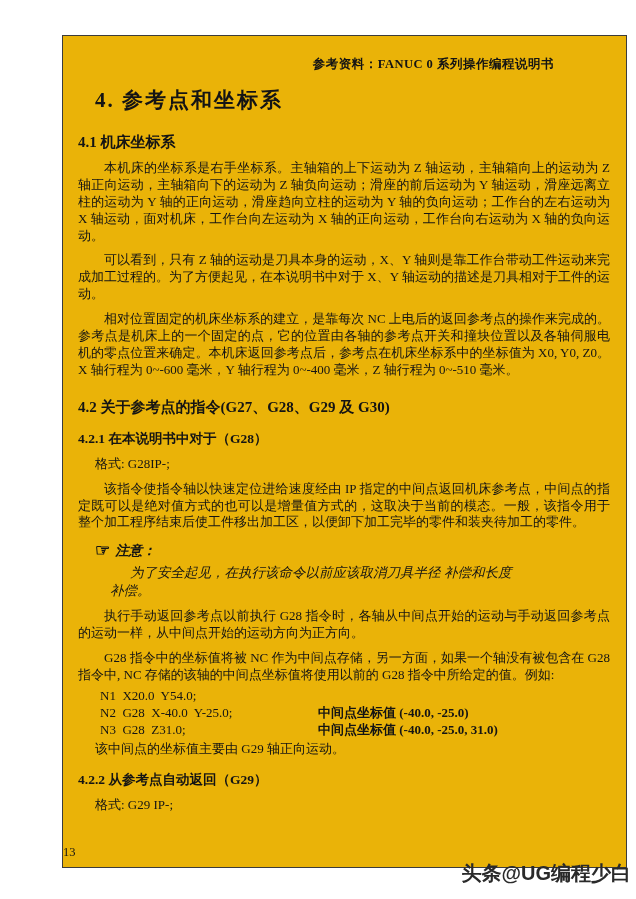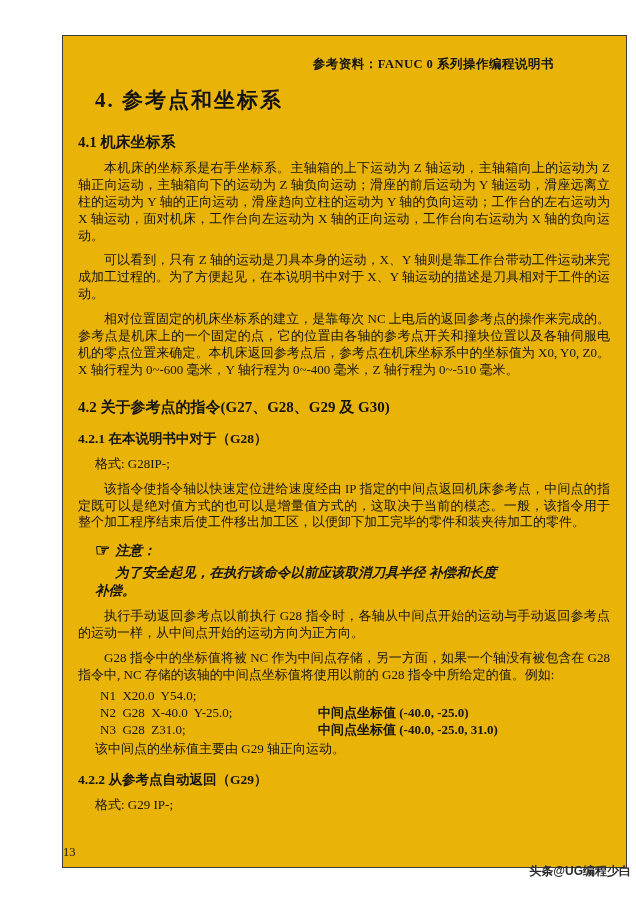--- a/index.html
+++ b/index.html
@@ -24,34 +24,34 @@
   h3.subsection-heading { font-size:13.5px; margin:13px 0 0 0; font-weight:bold; }
   p.body-par {
     font-size:13px; line-height:1.3; margin:8px 0 0 0;
     text-indent:2em; text-align:justify;
   }
   .format-line { font-size:13px; margin:7px 0 0 17px; }
   .note-label { margin:9px 0 0 17px; font-size:13.5px; font-weight:bold; }
   .note-label .marker { font-size:17px; margin-right:5px; vertical-align:-1px; }
   .note-label .label { font-style:italic; }
   .note-text {
-    margin:3px 0 0 17px; text-indent:20px; width:402px;
-    font-weight:bold; font-style:italic; font-size:13.5px; line-height:1.32;
+    margin:3px 0 0 32px; text-indent:20px; width:402px;
+    font-weight:normal; font-style:italic; font-size:13.5px; line-height:1.32;
   }
   .code-block { margin:3px 0 0 22px; font-size:13px; }
   .code-line { display:flex; line-height:1.32; }
   .code-line .code { white-space:pre; width:218px; }
   .code-line .comment { white-space:pre;font-weight:bold; }
   .closing-line { font-size:13px; margin:2px 0 0 17px; }
   .page-number {
     position:absolute; bottom:7px; left:0; width:100%;
     text-align:left; font-size:12.5px;
   }
   .watermark {
-    position:absolute; right:5px; bottom:19px; font-size:12px; color:#2a2a2a;
+    position:absolute; right:5px; bottom:12px; font-size:20px; color:#2a2a2a;
     font-family:"Liberation Sans","DejaVu Sans",sans-serif; font-weight:600;text-align:right;
   }
 </style>
 </head>
 <body>
 
 <div class="page">
 
   <div class="doc-header">参考资料：FANUC 0 系列操作编程说明书</div>
 

